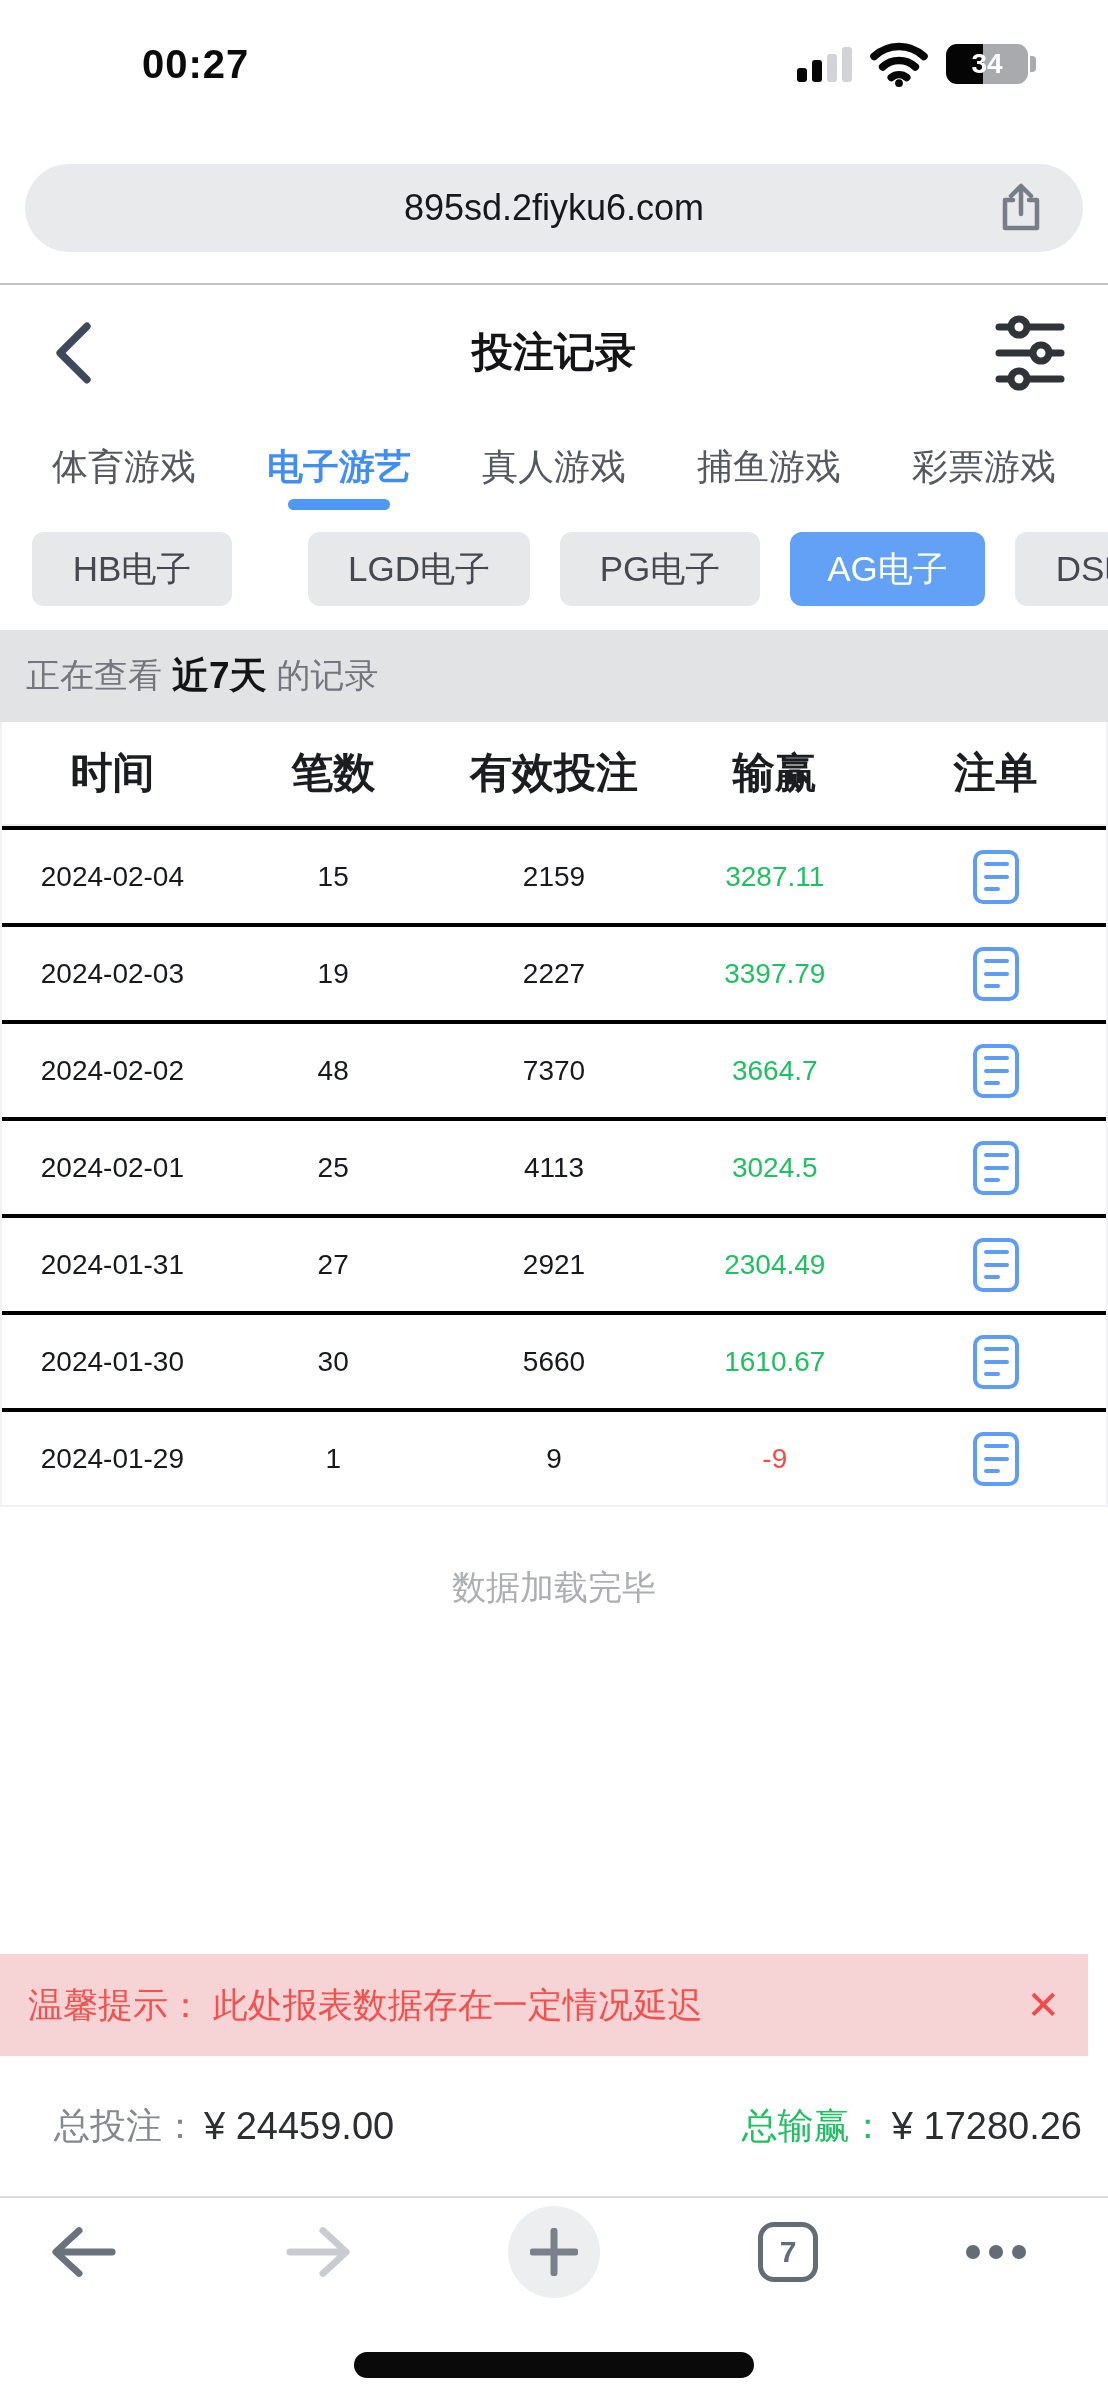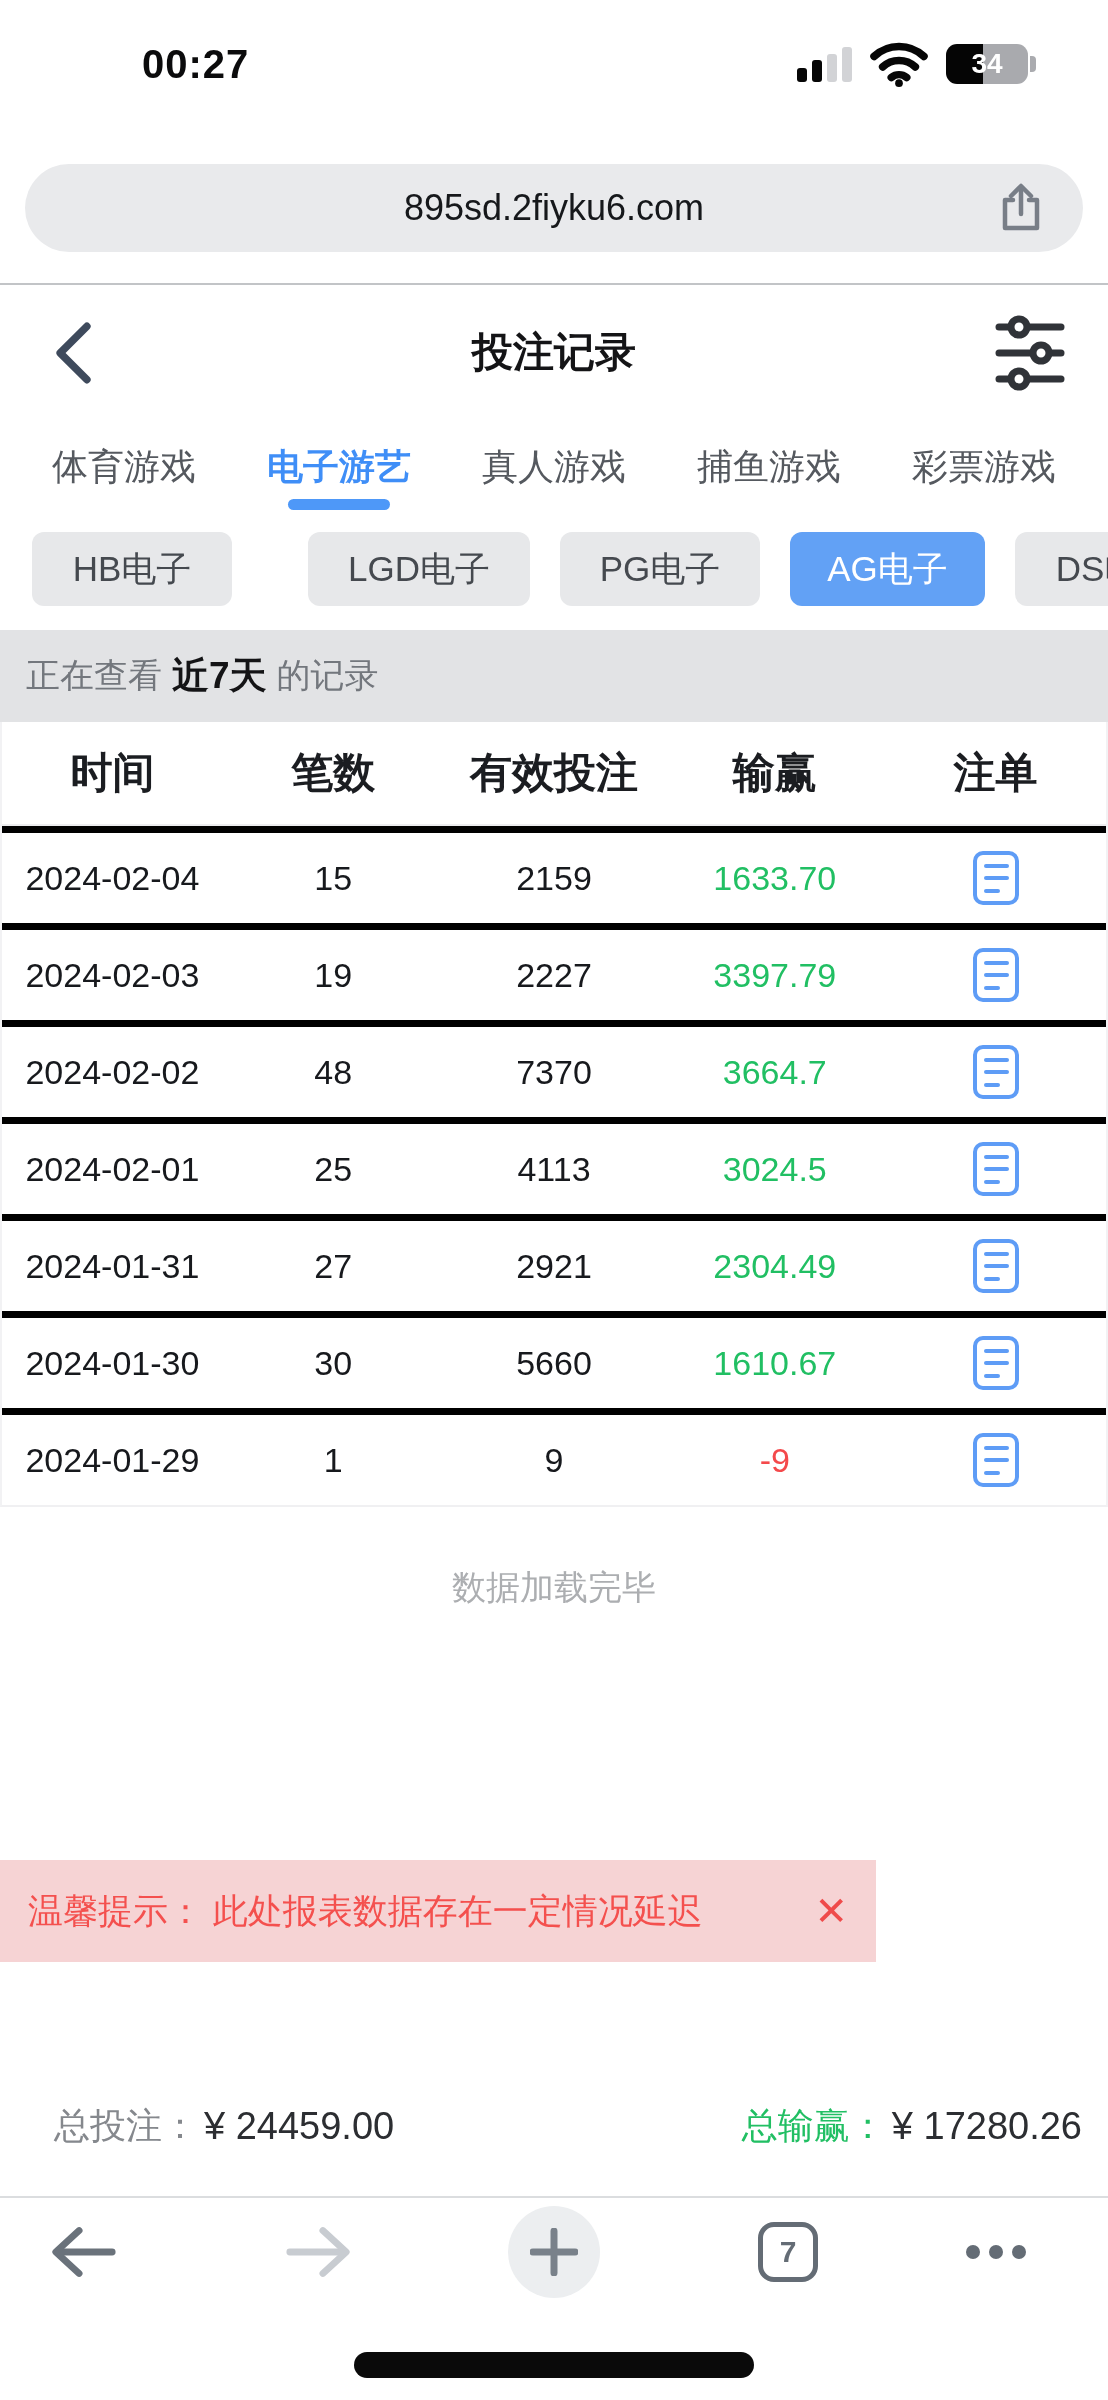--- a/index.html
+++ b/index.html
@@ -49,33 +49,33 @@
   .chip.active { background:#62A1F5; color:#FFFFFF; }
 
   
   .notice { margin-top:24px; height:92px; background:#E2E3E5; display:flex; align-items:center; padding:0 26px; font-size:34px; color:#73777D; }
   .notice b { font-size:37px; font-weight:700; color:#141416; margin:0 10px; }
 
   
   .table { border-left:2px solid #F2F2F4; border-right:2px solid #F2F2F4; border-bottom:2px solid #F0F0F2; }
   .thead { height:104px; display:grid; grid-template-columns:repeat(5,1fr); align-items:center; justify-items:center;
            font-size:42px; font-weight:600; color:#1B1D21; border-bottom:2px solid #EDEDEF; background:#fff; }
-  .trow { height:97px; border-top:7px solid #000000; display:grid; grid-template-columns:repeat(5,1fr);
-          align-items:center; justify-items:center; font-size:34px; color:#17191D; background:#fff; }
+  .trow { height:97px; border-top:4px solid #000000; display:grid; grid-template-columns:repeat(5,1fr);
+          align-items:center; justify-items:center; font-size:28px; color:#17191D; background:#fff; }
   .cell-win.pos { color:#21BF63; }
   .cell-win.neg { color:#F4494B; }
   .note-btn { width:46px; height:54px; border:4px solid #5E9CF6; border-radius:10px;
               display:flex; flex-direction:column; justify-content:space-evenly; padding-left:7px; background:#fff; }
   .note-btn i { display:block; height:4px; border-radius:2px; background:#5E9CF6; }
   .note-btn i:nth-child(1){width:25px;} .note-btn i:nth-child(2){width:25px;} .note-btn i:nth-child(3){width:16px;}
 
   .load-complete { margin-top:58px; text-align:center; font-size:34px; color:#ACAEB1; }
 
   
-  .alert { position:absolute; left:0; top:1860px; width:876px; height:102px; background:#F6D3D4;
+  .alert { position:absolute; left:0; top:1954px; width:1088px; height:102px; background:#F6D3D4;
            display:flex; align-items:center; justify-content:space-between; padding:0 28px; }
   .alert-text { font-size:35px; color:#F4504E; }
   .alert-close { font-size:40px; color:#EF4B4B; line-height:1; }
 
   
   .totals { position:absolute; left:0; top:2056px; width:1108px; height:140px; background:#fff;
             display:flex; align-items:center; justify-content:space-between; padding:0 26px; }
   .totals .grp { display:flex; align-items:center; gap:6px;margin-left:28px; }
   .t-label { font-size:36px; color:#85888D; }
   .t-label.green { color:#21BF63; }
@@ -179,21 +179,21 @@
       <span>笔数</span>
       <span>有效投注</span>
       <span>输赢</span>
       <span>注单</span>
     </div>
 
     <div class="trow">
       <span>2024-02-04</span>
       <span>15</span>
       <span>2159</span>
-      <span class="cell-win pos">1633.70</span>
+      <span class="cell-win pos">3287.11</span>
       <span class="note-btn">
           <i></i>
           <i></i>
           <i></i>
         </span>
     </div>
     <div class="trow">
       <span>2024-02-03</span>
       <span>19</span>
       <span>2227</span>

